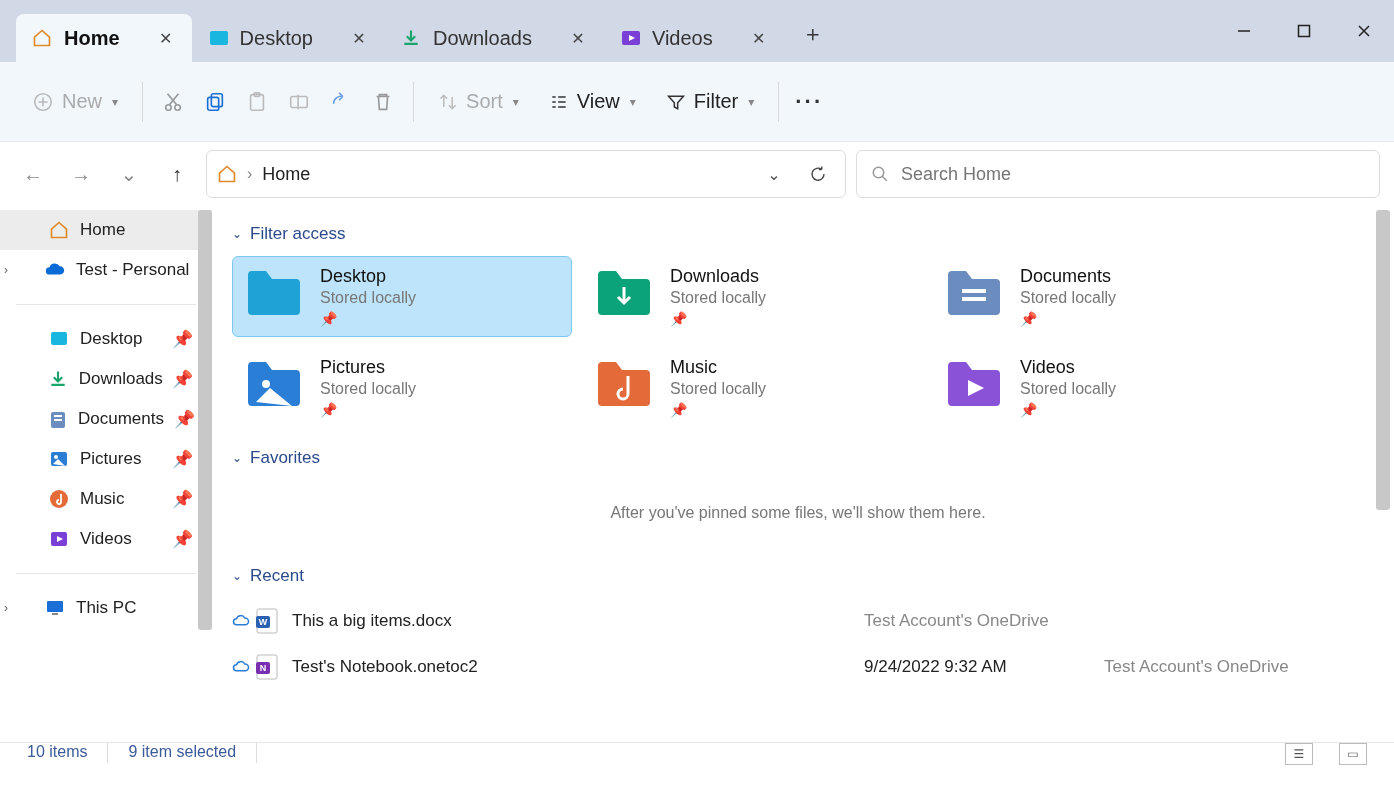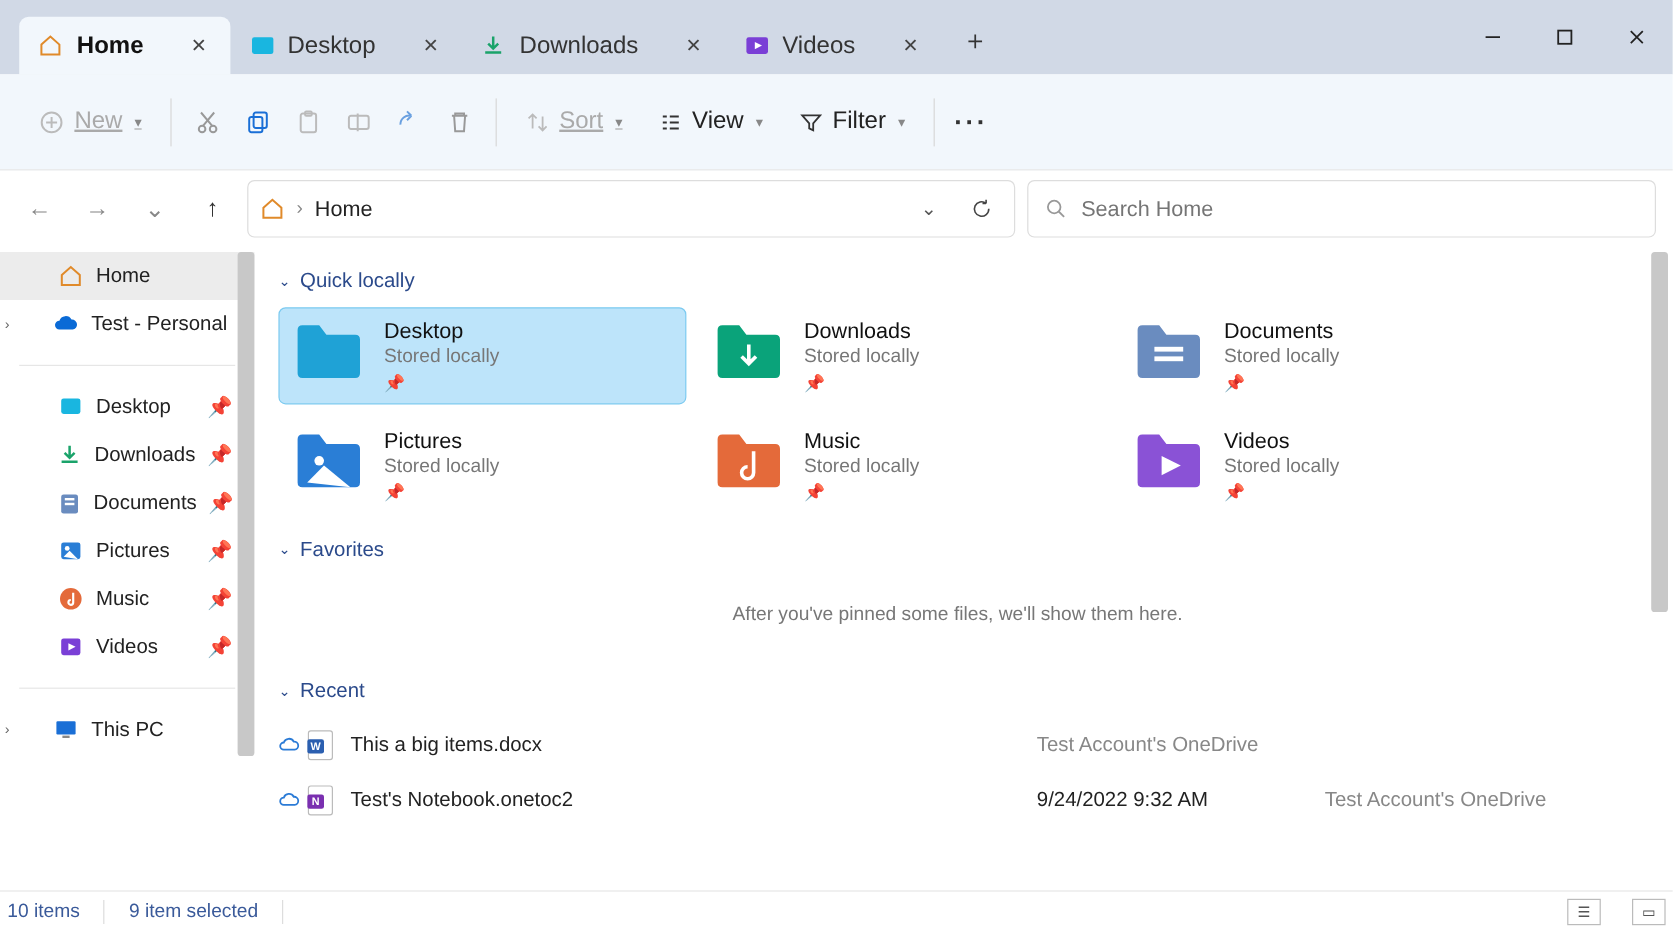--- a/index.html
+++ b/index.html
@@ -13,21 +13,21 @@
 .tab .label { font-size: 20px; color: #333; white-space: nowrap; max-width: 140px; overflow: hidden; }
 .tab.active .label { font-weight: 600; color: #111; }
 .tab .close { width: 28px; height: 28px; display: flex; align-items: center; justify-content: center; color: #444; font-size: 16px; margin-left: 20px; }
 .newtab { width: 40px; height: 40px; display: flex; align-items: center; justify-content: center; font-size: 22px; color: #333; margin-left: 8px; margin-top: 6px; }
 .winctrl { margin-left: auto; display: flex; gap: 0; }
 .winbtn { width: 60px; height: 46px; display: flex; align-items: center; justify-content: center; color: #222; }
 
 
 .toolbar { display: flex; align-items: center; height: 80px; background: #f2f7fc; padding: 0 18px; border-bottom: 1px solid #e8e8e8; gap: 2px; }
 .tbtn { height: 52px; padding: 0 14px; display: flex; align-items: center; gap: 8px; color: #555; font-size: 20px; border-radius: 6px; }
-.tbtn.disabled { color: #aaa; text-decoration: underline; }
+.tbtn.disabled { color: #aaa; }
 .tbtn .chev { font-size: 12px; color: #888; margin-left: 2px; }
 .tsep { width: 1px; height: 40px; background: #d8d8d8; margin: 0 8px; }
 .ticon { width: 40px; height: 40px; display: flex; align-items: center; justify-content: center; color: #888; }
 
 
 .navrow { display: flex; align-items: center; height: 64px; padding: 0 14px; gap: 10px; }
 .navbtn { width: 38px; height: 38px; display: flex; align-items: center; justify-content: center; color: #888; font-size: 20px; }
 .navbtn.dark { color: #333; }
 .addrbar { flex: 0 0 640px; height: 48px; border: 1px solid #ddd; border-radius: 6px; display: flex; align-items: center; padding: 0 10px; gap: 10px; }
 .addrbar .crumb { font-size: 18px; color: #222; }
@@ -58,21 +58,21 @@
 .qa-text .name { font-size: 18px; color: #111; }
 .qa-text .sub { font-size: 16px; color: #777; margin-top: 2px; }
 .qa-text .pin { color: #999; margin-top: 4px; font-size: 14px; }
 .fav-empty { text-align: center; color: #777; font-size: 16px; padding: 24px 0 36px; }
 .recent-row { display: grid; grid-template-columns: 60px 1fr 240px 260px; align-items: center; height: 46px; font-size: 17px; color: #222; }
 .recent-row .loc { color: #888; }
 .recent-icons { display: flex; align-items: center; gap: 6px; }
 .cloud { color: #2b7bd6; }
 
 
-.statusbar { height: 34px; border-top: 1px solid #e6e6e6; display: flex; align-items: center; padding: 0 6px; font-size: 16px; color: #3a5a9a; gap: 20px; }
+.statusbar { height: 34px; border-top: 1px solid #e6e6e6; display: flex; align-items: flex-start; padding: 0 27px; font-size: 16px; color: #3a5a9a; gap: 20px; }
 .statusbar .sep { width: 1px; height: 20px; background: #ddd; }
 .statusbar .spacer { flex: 1; }
 .viewbtn { width: 28px; height: 22px; border: 1px solid #bbb; margin-left: 6px; display: flex; align-items: center; justify-content: center; color: #555; font-size: 12px; }
 
 
 svg { display: block; }
 </style>
 </head>
 <body>
 
@@ -337,21 +337,21 @@
           </svg>
         </span>
       <span>This PC</span>
     </div>
     <div class="scrollthumb"></div>
   </div>
 
   <div class="main">
     <div class="sectionhdr">
       <span class="chev">⌄</span>
-      <span>Quick locally</span>
+      <span>Filter access</span>
     </div>
     <div class="qa-grid">
       <div class="qa-item selected">
         <div class="qa-icon">
             <svg width="60" height="50" viewBox="0 0 60 50">
               <path d="M4 12 L4 6 Q4 2 8 2 L22 2 L28 10 L52 10 Q56 10 56 14 L56 42 Q56 46 52 46 L8 46 Q4 46 4 42 Z" fill="#1fa2d6"></path>
             </svg>
           </div>
         <div class="qa-text">
           <div class="name">Desktop</div>

